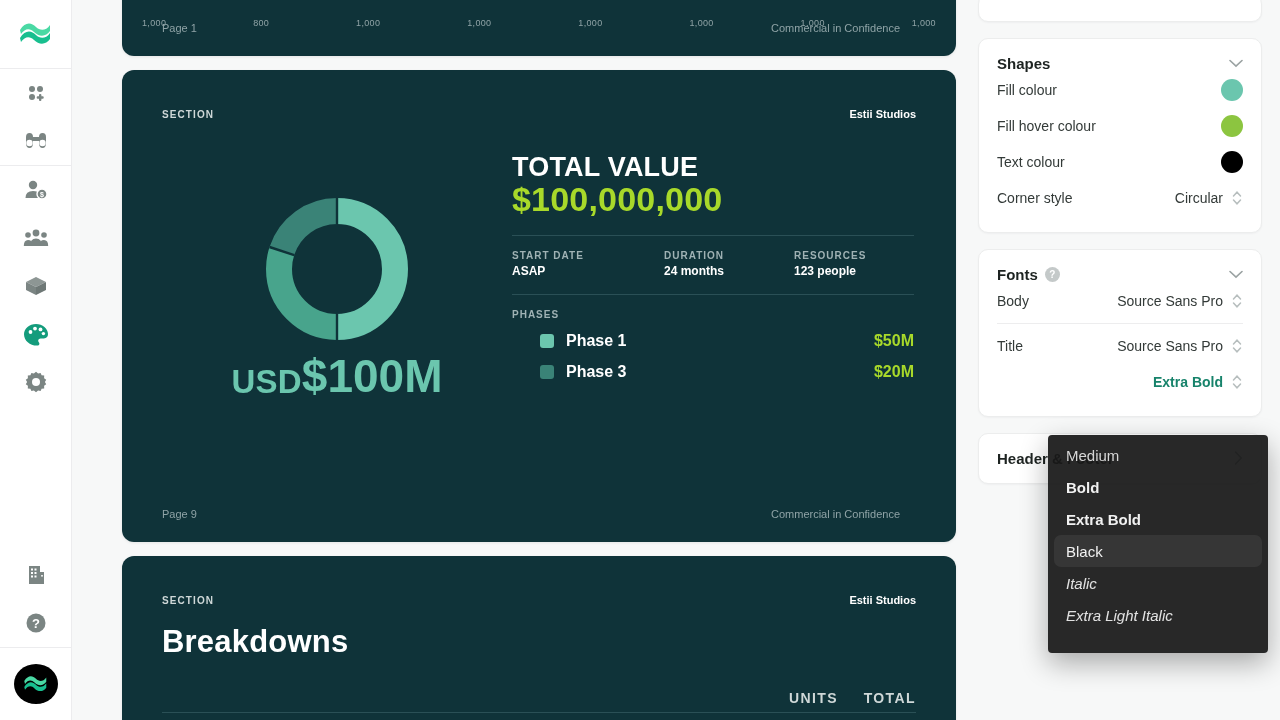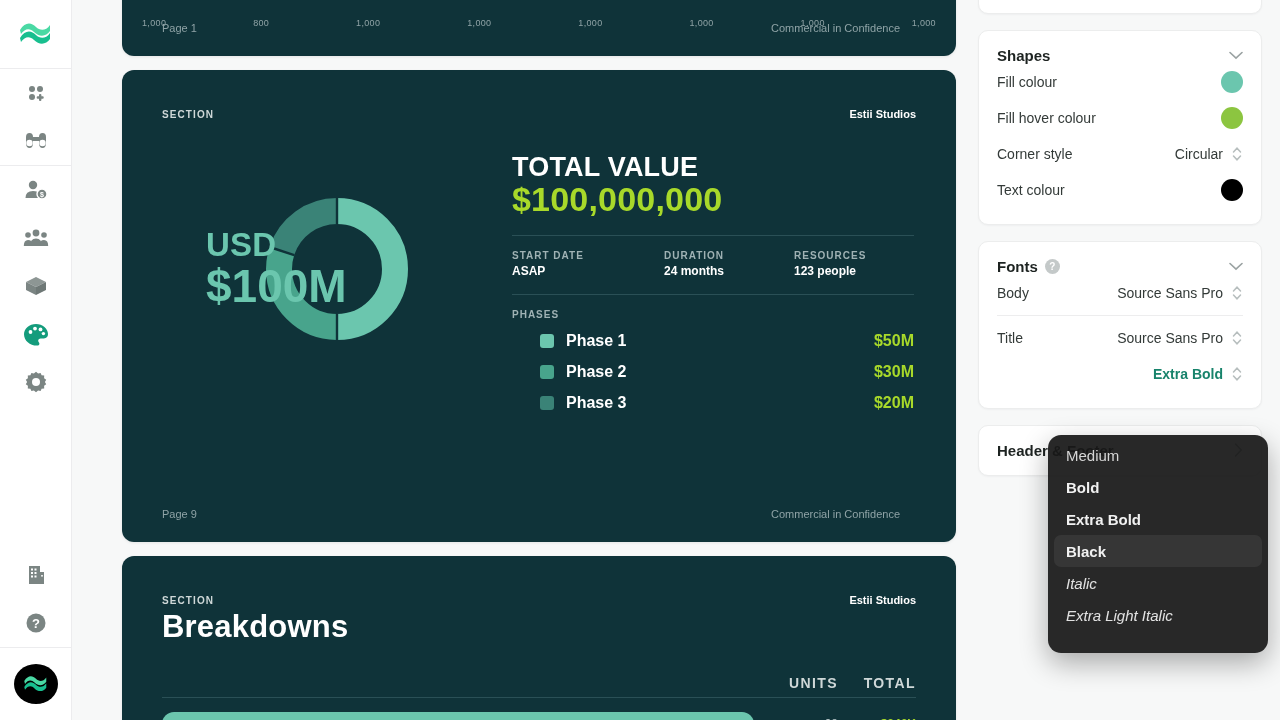--- a/index.html
+++ b/index.html
@@ -85,22 +85,22 @@
   
   .slide2 { height: 472px; }
   .s2-body { display: flex; align-items: flex-start; margin-top: 10px; }
   .donut-wrap {
     width: 350px; flex: 0 0 350px; display:flex; align-items:center; justify-content:center;
     padding-top: 8px;
   }
   .donut { position: relative; width: 262px; height: 262px; }
   .donut svg { display:block; }
   .donut-center {
-    position:absolute; inset:0; display:flex; flex-direction:column;
-    align-items:flex-start; justify-content:center; pointer-events:none;
+    position:absolute; inset:0; display:flex; flex-direction:row;
+    align-items:flex-end; justify-content:center; pointer-events:none;
   }
   .donut-cur { font-size: 33px; font-weight: 800; color: #6bc6ae; line-height: 1.05; letter-spacing: .2px;}
   .donut-amt { font-size: 46px; font-weight: 800; color: #6bc6ae; line-height: 1.05; }
 
   .s2-right { flex: 1 1 auto; padding-top: 22px; padding-right: 2px; }
   .tv-label { font-size: 27px; font-weight: 800; color:#ffffff; letter-spacing:.2px; line-height:1.12;}
   .tv-value { font-size: 34px; font-weight: 800; color:#a8d92a; letter-spacing:.2px; line-height:1.15; margin-top:-2px;}
   .hr { height:1px; background:#2a5056; margin: 16px 0 14px 0; }
   .meta-row { display:flex; }
   .meta-col { flex: 1 1 0; }
@@ -109,21 +109,21 @@
   .meta-k { font-size:10px; font-weight:700; letter-spacing:.1em; color:#9fb2b4; text-transform:uppercase; }
   .meta-v { font-size:12px; font-weight:700; color:#fff; margin-top:3px; }
   .phases-k { font-size:10px; font-weight:700; letter-spacing:.1em; color:#9fb2b4; text-transform:uppercase; margin-bottom: 12px;}
   .phase-row { display:flex; align-items:center; margin-bottom: 13px; margin-left: 28px; }
   .sw { width:14px; height:14px; border-radius:3px; flex:0 0 14px; }
   .phase-name { font-size:16px; font-weight:700; color:#fff; margin-left:12px; }
   .phase-val { margin-left:auto; font-size:16px; font-weight:700; color:#a8d92a; }
 
   
   .slide3 { height: 470px; }
-  .bd-title { font-size: 31px; font-weight: 800; color:#fff; margin-top: 3px; letter-spacing:.2px;}
+  .bd-title { font-size: 31px; font-weight: 800; color:#fff; margin-top: 18px; letter-spacing:.2px;}
   .bd-head {
     display:flex; align-items:flex-end; justify-content:flex-end;
     margin-top: 30px; padding-bottom: 6px;
   }
   .bd-h { font-size:14px; font-weight:700; letter-spacing:.1em; color:#cfd8d8; text-align:right; }
   .bd-h.units { width: 84px; }
   .bd-h.total { width: 78px; }
   .bd-rule { height:1px; background:#2a5056; }
   .bd-row { display:flex; align-items:center; margin-top: 14px; }
   .bd-bar {
@@ -132,21 +132,21 @@
   }
   .bd-bar-label { font-size: 11px; font-weight: 800; color:#0c2b2e; letter-spacing:.04em; text-transform:uppercase; white-space:nowrap;}
   .bd-units { width: 84px; text-align:right; font-size:12px; color:#b9c7c9; }
   .bd-total { width: 78px; text-align:right; font-size:12px; font-weight:700; color:#a8d92a; }
   .bd-grow { flex: 1 1 auto; }
 
   
   .right {
     width: 320px; flex: 0 0 320px; height: 720px;
     background: #f7f8f8;
-    padding: 0 18px;
+    padding: 8px 18px;
     position: relative;
     overflow: hidden;
   }
   .card {
     background:#fff; border-radius:10px; border:1px solid #eceded;
     box-shadow: 0 1px 2px rgba(16,24,40,.04);
     padding: 16px 18px;
     margin-bottom: 16px;
   }
   .card.clip-top { margin-top: -14px; height: 28px; padding:0; }
@@ -173,36 +173,36 @@
     display:inline-flex; flex-direction:column; align-items:center; justify-content:center;
     color:#b7bebe; font-size:9px; line-height:8px; width:12px;
   }
   .sep { height:1px; background:#ededee; margin: 4px 0; }
 
   
   .dropdown {
     position:absolute;
     left: 1048px; top: 435px; width: 220px; height: 218px;
     background: rgba(24,24,24,0.93);
-    border-radius: 13px;
+    border-radius: 4px;
     box-shadow: 0 10px 28px rgba(0,0,0,.32);
     overflow: hidden;
     padding: 4px 0;
     z-index: 40;
   }
   .dd-item {
     height: 32px; display:flex; align-items:center;
     padding: 0 18px; color:#f1f1f1; font-size:15px;
     white-space: nowrap;
   }
   .dd-item.w-med { font-weight: 500; color:#d6d6d6; }
   .dd-item.w-semi { font-weight: 600; }
   .dd-item.w-bold { font-weight: 700; }
   .dd-item.w-xbold { font-weight: 800; }
-  .dd-item.w-black { font-weight: 700; }
+  .dd-item.w-black { font-weight: 400; }
   .dd-item.w-ital { font-style: italic; font-weight: 400; color:#e2e2e2;}
   .dd-item.w-xlight-ital { font-style: italic; font-weight: 300; color:#e2e2e2;}
   .dd-item.sel { background: rgba(255,255,255,0.065); border-radius: 7px; margin: 0 6px; padding: 0 12px; }
 </style>
 </head>
 <body>
 
 <div class="app">
 
   <div class="rail">
@@ -391,25 +391,20 @@
               <div class="hr"></div>
 
               <div class="phases-k">PHASES</div>
 
               <div class="phase-row">
                 <span class="sw" style="background:#6bc6ae"></span>
                 <span class="phase-name">Phase 1</span>
                 <span class="phase-val">$50M</span>
               </div>
               <div class="phase-row">
-                <span class="sw" style="background:#48a48c"></span>
-                <span class="phase-name">Phase 2</span>
-                <span class="phase-val">$30M</span>
-              </div>
-              <div class="phase-row">
                 <span class="sw" style="background:#3a8377"></span>
                 <span class="phase-name">Phase 3</span>
                 <span class="phase-val">$20M</span>
               </div>
             </div>
           </div>
         </div>
 
         <div class="slide-foot">
           <span>Page 9</span>
@@ -469,36 +464,36 @@
       </div>
 
       <div class="row">
         <span class="row-label">Fill hover colour</span>
         <span class="row-right">
           <span class="dot" style="background:#8cc540"></span>
         </span>
       </div>
 
       <div class="row">
+        <span class="row-label">Text colour</span>
+        <span class="row-right">
+          <span class="dot" style="background:#000000"></span>
+        </span>
+      </div>
+
+      <div class="row">
         <span class="row-label">Corner style</span>
         <span class="row-right">
           <span class="row-value">Circular</span>
           <span class="stepper">
             <svg width="12" height="18" viewBox="0 0 12 18">
               <path d="M2.5 7 L6 3.2 L9.5 7" fill="none" stroke="#b7bebe" stroke-width="1.5" stroke-linecap="round"></path>
               <path d="M2.5 11 L6 14.8 L9.5 11" fill="none" stroke="#b7bebe" stroke-width="1.5" stroke-linecap="round"></path>
             </svg>
           </span>
-        </span>
-      </div>
-
-      <div class="row">
-        <span class="row-label">Text colour</span>
-        <span class="row-right">
-          <span class="dot" style="background:#000000"></span>
         </span>
       </div>
     </div>
 
     <div class="card">
       <div class="card-head">
         <span class="card-title">Fonts</span>
         <span class="help">?</span>
         <span class="chev-down">
           <svg width="14" height="9" viewBox="0 0 14 9">

